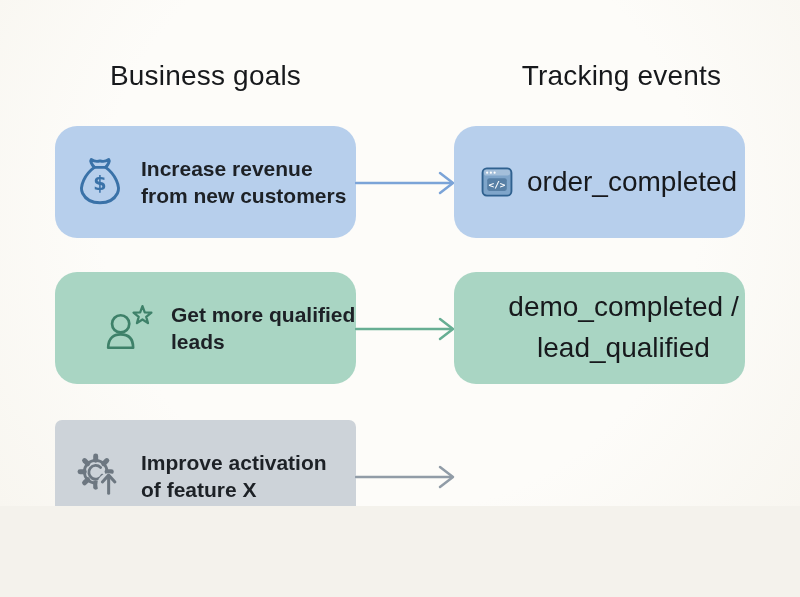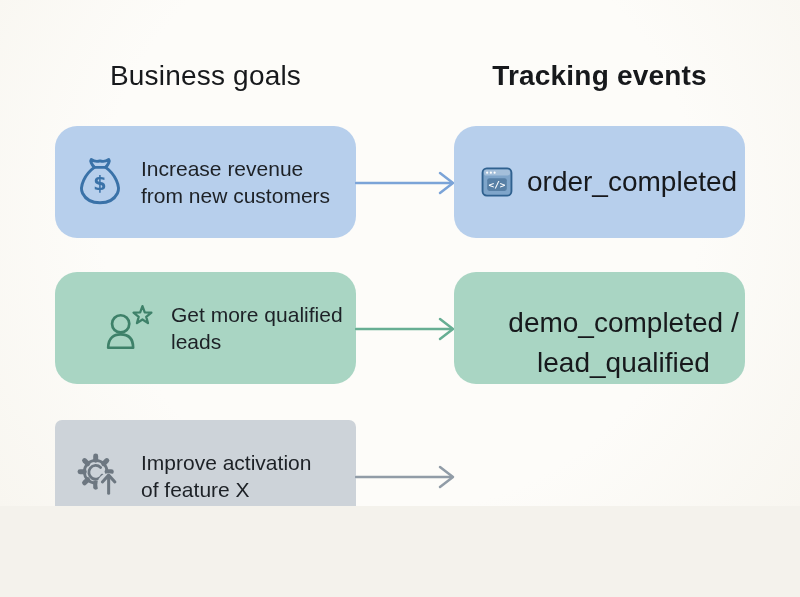--- a/index.html
+++ b/index.html
@@ -17,21 +17,21 @@
   .col-header {
     position: absolute;
     top: 60px;
     font-size: 28px;
     font-weight: 400;
     color: #17191c;
     letter-spacing: 0.2px;
     text-align: center;
   }
   .col-header.left  { left: 55px;  width: 301px; }
-  .col-header.right { left: 454px; width: 291px; font-weight: bold; }
+  .col-header.right { left: 476px; width: 291px; }
 
   .card {
     position: absolute;
     height: 112px;
     border-radius: 22px;
     display: flex;
     align-items: center;
     box-sizing: border-box;
   }
   .goal-card  { left: 55px;  width: 301px; padding-left: 18px; }
@@ -46,33 +46,33 @@
   .r3 { top: 420px; }
 
   .goal-icon {
     flex: 0 0 auto;
     width: 54px; height: 54px;
     margin-right: 14px;
     display: flex; align-items: center; justify-content: center;
   }
   .goal-text {
     font-size: 21px;
-    font-weight: 400;
+    font-weight: 700;
     line-height: 1.3;
     color: #1d2126;
     white-space: pre-line;
   }
   .event-text {
     font-family: Liberation Sans, sans-serif;
     font-size: 28px;
     line-height: 1.45;
     color: #17191c;
     white-space: pre-line;
   }
-  .event-card.centered { justify-content: center; text-align: center; align-items: flex-end; }
+  .event-card.centered { justify-content: center; text-align: center; }
   .event-card.with-icon { padding-left: 26px; }
   .event-icon {
     flex: 0 0 auto;
     width: 34px; height: 34px;
     margin-right: 13px;
     display: flex; align-items: center; justify-content: center;
   }
   .arrow {
     position: absolute;
     left: 355px;

